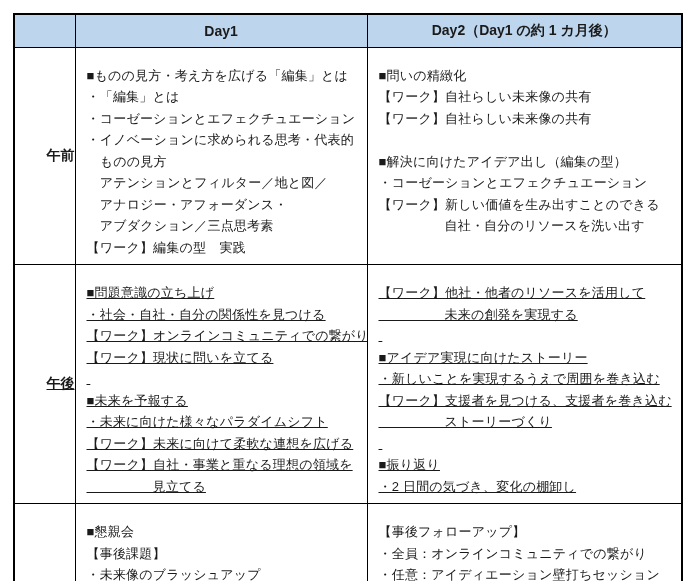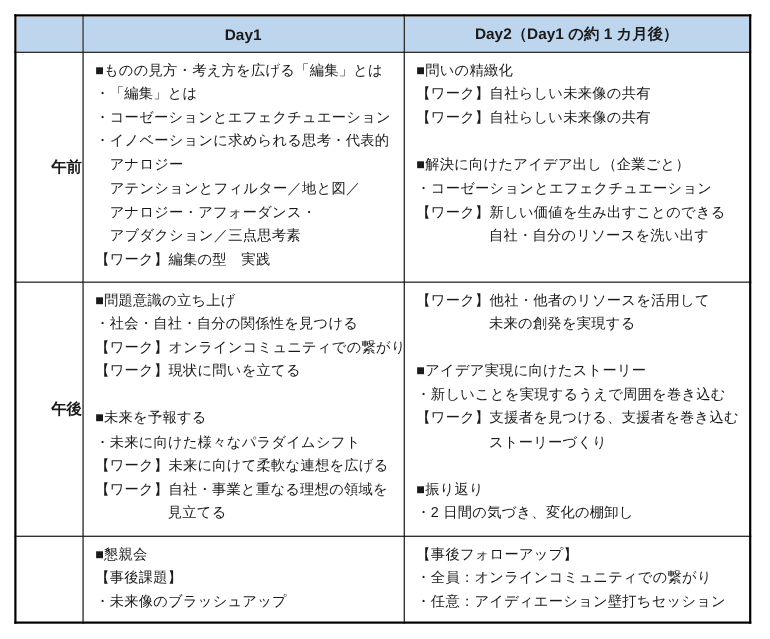--- a/index.html
+++ b/index.html
@@ -44,34 +44,34 @@
   tr.r-header th{
     height:33px;
     background:var(--header-bg);
     font-size:14px;
     font-weight:bold;
     text-align:center;
     vertical-align:middle;
     padding:0 4px;
   }
   tr.r1 td{height:209px;}
-  tr.r2 td{height:231px;}
+  tr.r2 td{height:231px;text-decoration:underline;}
   tr.r3 td{height:79px;}
 
   td.row-label{
     text-align:right;
     vertical-align:middle;
     font-size:14px;
     font-weight:bold;
     padding:0;
   }
   td.content{
     vertical-align:top;
     text-align:left;
-    padding:5px 10px 6px 11px;
+    padding:17px 10px 6px 11px;
     font-size:13px;
   }
   td.content .line{
     line-height:21.5px;
     white-space:pre;
     letter-spacing:0.2px;
   }
 </style>
 </head>
 <body>
@@ -89,32 +89,32 @@
         <th>Day1</th>
         <th>Day2（Day1 の約 1 カ月後）</th>
       </tr>
       <tr class="r1">
         <td class="row-label">午前</td>
         <td class="content">
             <div class="line">■ものの見方・考え方を広げる「編集」とは</div>
             <div class="line">・「編集」とは</div>
             <div class="line">・コーゼーションとエフェクチュエーション</div>
             <div class="line">・イノベーションに求められる思考・代表的</div>
-            <div class="line">　アナロジー</div>
+            <div class="line">　ものの見方</div>
             <div class="line">　アテンションとフィルター／地と図／</div>
             <div class="line">　アナロジー・アフォーダンス・</div>
             <div class="line">　アブダクション／三点思考素</div>
             <div class="line">【ワーク】編集の型　実践</div>
           </td>
         <td class="content">
             <div class="line">■問いの精緻化</div>
             <div class="line">【ワーク】自社らしい未来像の共有</div>
             <div class="line">【ワーク】自社らしい未来像の共有</div>
             <div class="line">&nbsp;</div>
-            <div class="line">■解決に向けたアイデア出し（企業ごと）</div>
+            <div class="line">■解決に向けたアイデア出し（編集の型）</div>
             <div class="line">・コーゼーションとエフェクチュエーション</div>
             <div class="line">【ワーク】新しい価値を生み出すことのできる</div>
             <div class="line">　　　　　自社・自分のリソースを洗い出す</div>
           </td>
       </tr>
       <tr class="r2">
         <td class="row-label">午後</td>
         <td class="content">
             <div class="line">■問題意識の立ち上げ</div>
             <div class="line">・社会・自社・自分の関係性を見つける</div>

